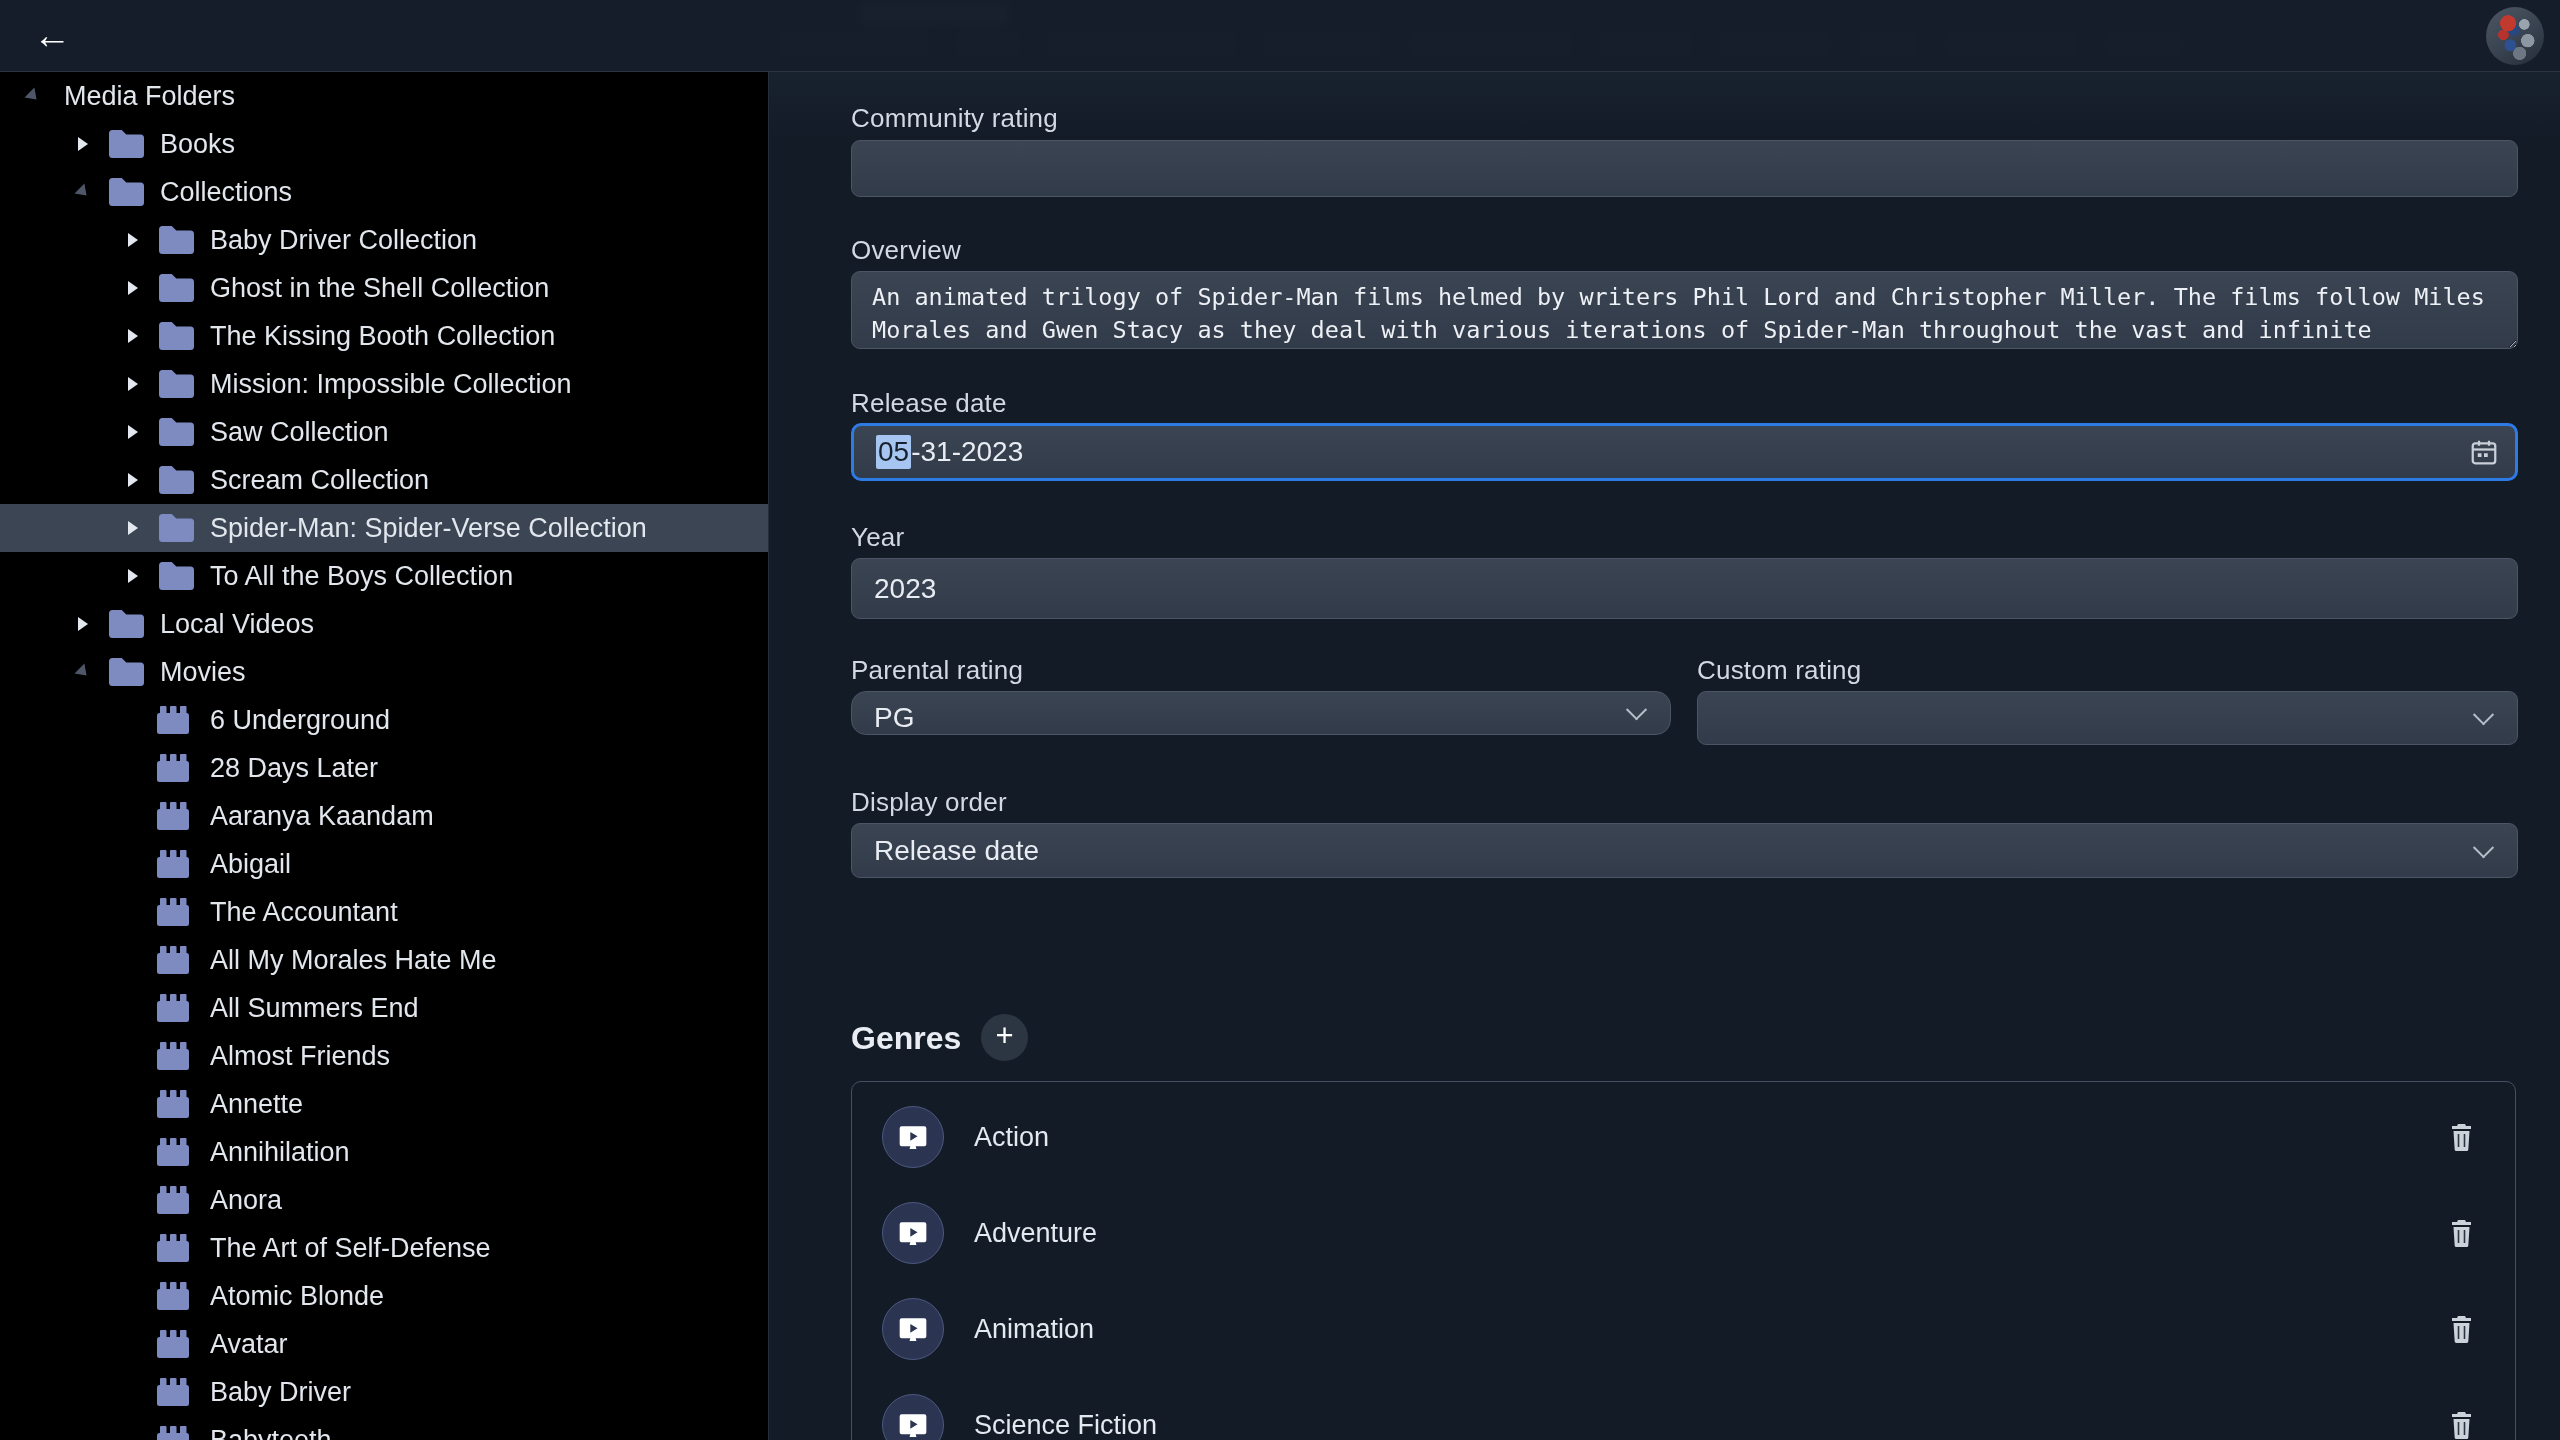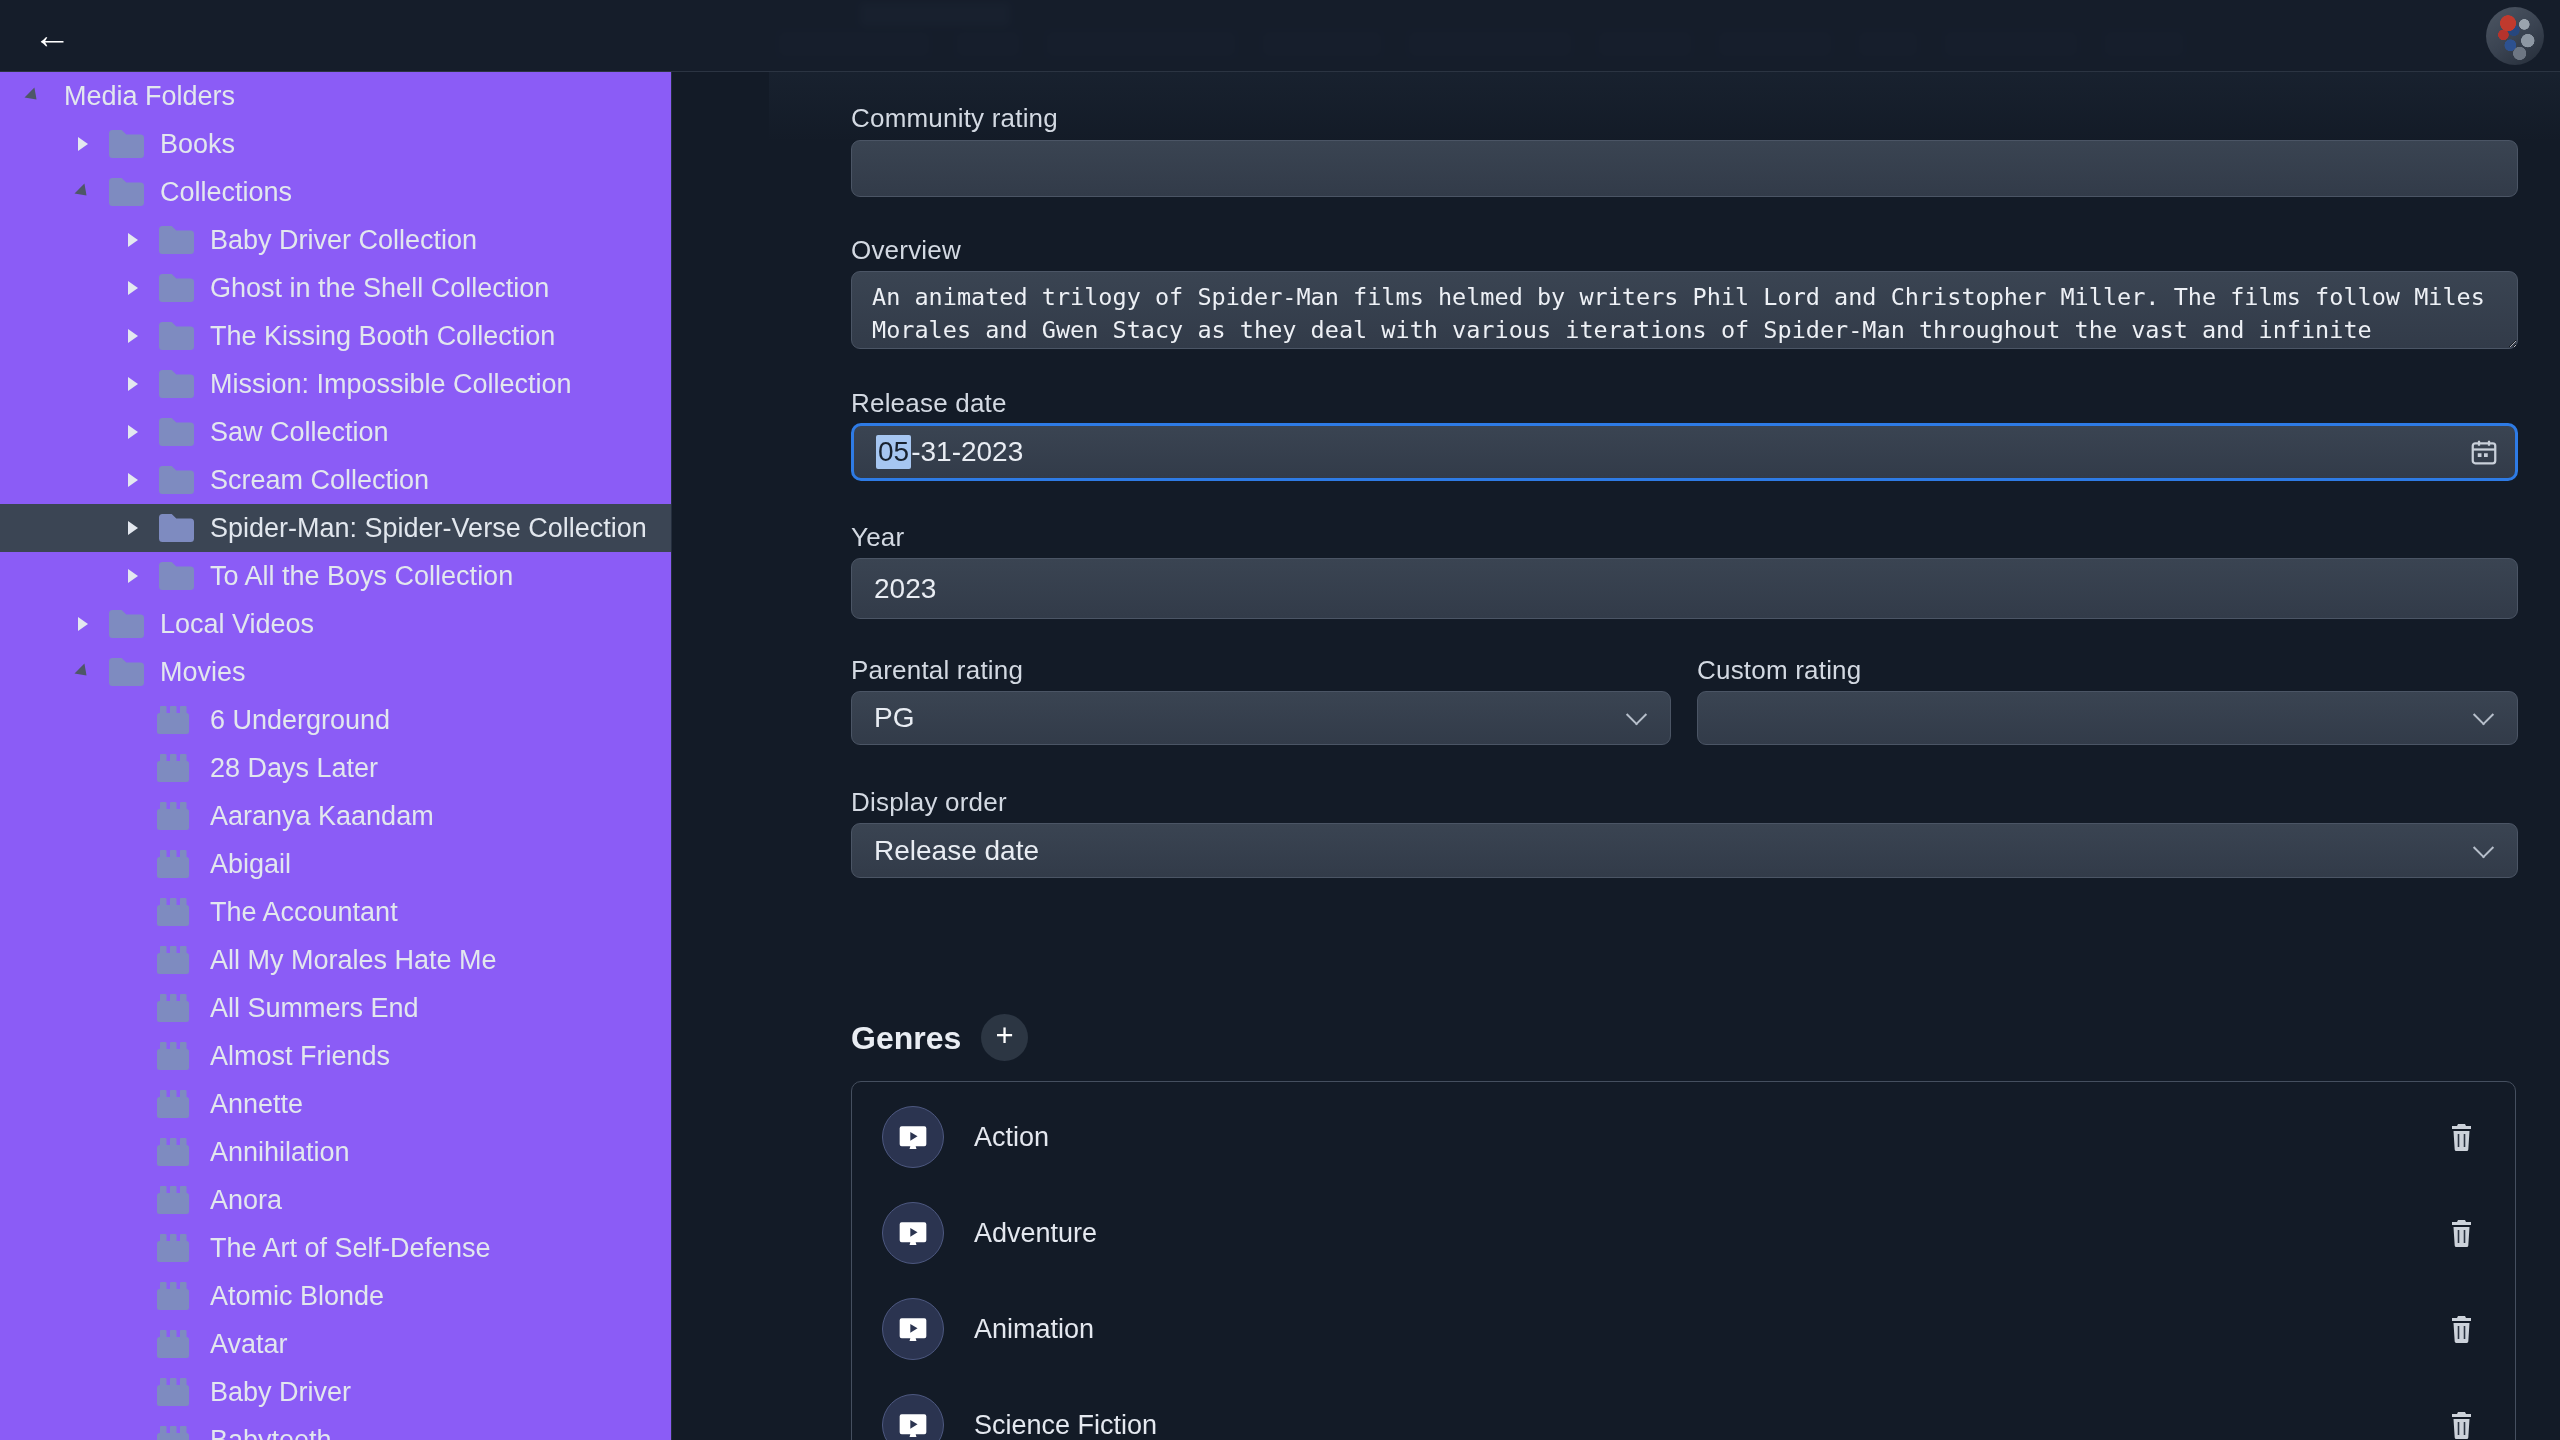--- a/index.html
+++ b/index.html
@@ -31,22 +31,22 @@
       radial-gradient(circle at 48% 40%, #27477e 0 12%, rgba(39,71,126,0) 13%),
       radial-gradient(circle at 42% 66%, #2d5190 0 11%, rgba(45,81,144,0) 12%),
       radial-gradient(circle at 66% 30%, #9aa4ae 0 9%,  rgba(154,164,174,0) 10%),
       radial-gradient(circle at 72% 58%, #8d97a3 0 12%, rgba(141,151,163,0) 13%),
       radial-gradient(circle at 58% 80%, #6d7683 0 11%, rgba(109,118,131,0) 12%),
       linear-gradient(145deg,#4d5663 0%, #394250 55%, #242c38 100%);
   }
 
   
   .sidebar{
-    position:absolute; left:0; top:72px; bottom:0; width:672px;
-    background:#8b5cf6; border-right:1px solid #242e3d; overflow:hidden; z-index:5;
+    position:absolute; left:0; top:72px; bottom:0; width:769px;
+    background:#000000; border-right:1px solid #242e3d; overflow:hidden; z-index:5;
     padding-top:0;
   }
   .tree-row{
     height:48px; display:flex; align-items:center; cursor:pointer;
     font-size:27px; color:#e2e7ee; white-space:nowrap;
   }
   .tree-row.selected{ background:#3b4554; }
   .tree-row.lvl0{ padding-left:18px; }
   .tree-row.lvl1{ padding-left:68px; }
   .tree-row.lvl2{ padding-left:118px; }
@@ -479,21 +479,21 @@
         <rect x="7" y="13" width="3" height="3" fill="#c9d0da"></rect>
         <rect x="12" y="13" width="3" height="3" fill="#c9d0da"></rect>
       </svg>
     </button>
   </div>
 
   <label class="field-label" style="left:82px; top:522px;">Year</label>
   <input class="text-input" style="left: 82px; top: 558px; height: 61px;" type="text" value="2023">
 
   <label class="field-label" style="left:82px; top:655px;">Parental rating</label>
-  <div class="select-input col" style="left:82px; top:691px; height:54px; line-height:52px;">
+  <div class="select-input col" style="left:82px; top:691px; height:44px; line-height:52px;border-radius:15px;">
     <span>PG</span>
     <span class="chev"></span>
   </div>
 
   <label class="field-label" style="left:928px; top:655px;">Custom rating</label>
   <div class="select-input col" style="left:928px; top:691px; height:54px; line-height:52px; width:821px;">
     <span></span>
     <span class="chev"></span>
   </div>
 

